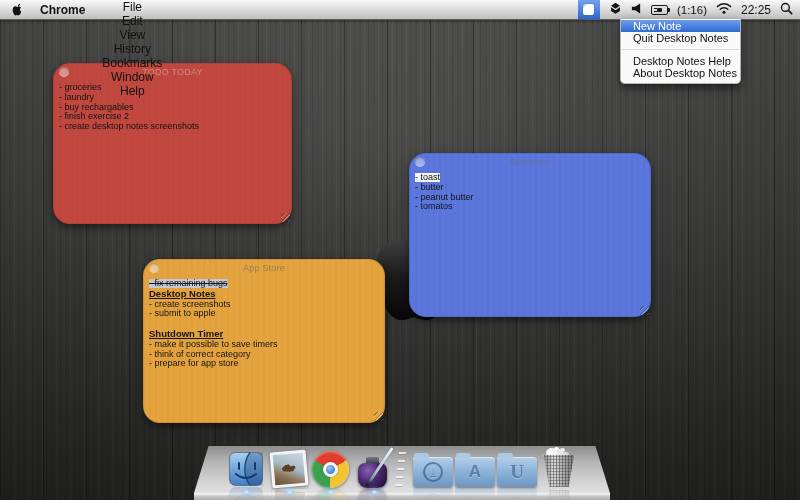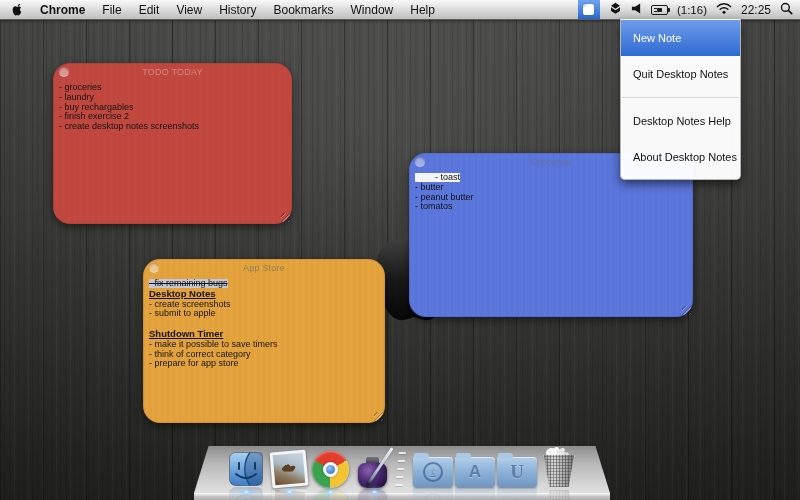--- a/index.html
+++ b/index.html
@@ -23,21 +23,21 @@
     position:absolute;left:0;top:0;width:800px;height:19px;z-index:40;
     background:linear-gradient(180deg,#f9f9f9 0%,#d9d9d9 55%,#bfbfbf 100%);
     border-bottom:1px solid #5d5d5d;
     box-shadow:0 1px 3px rgba(0,0,0,0.45);
     font-size:12px;color:#111;
     display:flex;align-items:flex-end;justify-content:space-between;
   }
   .mb-left{display:flex;align-items:center;height:100%;padding-left:11px;}
   .mb-apple{width:13px;height:14px;margin-right:16px;display:flex;align-items:center;}
   .mb-app{font-weight:bold;margin-right:17px;}
-  .mb-menus{display:flex;align-items:center;height:100%;}
+  .mb-menus{display:flex;align-items:center;height:100%;flex-direction:column;}
   .mb-menus .mb-item{margin-right:17px;cursor:default;}
   .mb-right{display:flex;align-items:center;height:100%;padding-right:7px;}
   .mb-right>*{margin-left:9px;}
   .mx-notes{
     width:22px;height:19px;margin-left:0;
     background:linear-gradient(180deg,#72a5ee 0%,#2a66ce 100%);
     display:flex;align-items:center;justify-content:center;
   }
   .mx-notes .note-glyph{
     width:11px;height:11px;border-radius:2px;
@@ -57,47 +57,47 @@
   .mx-clock{font-size:12px;}
   
   .dropdown{
     position:absolute;left:620px;top:19px;width:119px;z-index:50;
     background:rgba(255,255,255,0.97);
     border:1px solid #b6b6b6;border-top:none;
     border-radius:0 0 5px 5px;
     box-shadow:0 4px 10px rgba(0,0,0,0.55);
     padding:1px 0 4px 0;font-size:11px;color:#111;
   }
-  .dd-item{line-height:12px;padding:12px 12px;white-space:nowrap;cursor:default;}
+  .dd-item{line-height:12px;padding:0 12px;white-space:nowrap;cursor:default;}
   .dd-item.highlighted{
     background:linear-gradient(180deg,#6d9ceb 0%,#2f6bd3 100%);
     color:#fff;
   }
   .dd-item.separator{height:1px;padding:0;margin:5px 1px;background:#d9d9d9;overflow:hidden;}
   
   .note{
     position:absolute;z-index:5;border-radius:17px;
     box-shadow:0 3px 9px rgba(0,0,0,0.5), inset 0 0 0 1px rgba(0,0,0,0.08);
     color:#141414;font-size:9px;
     background-image:repeating-linear-gradient(90deg, rgba(0,0,0,0.025) 0 2px, transparent 2px 6px);
   }
   .note-red{left:53px;top:63px;width:239px;height:161px;}
-  .note-blue{left:409px;top:153px;width:284px;height:164px;}
+  .note-blue{left:409px;top:153px;width:242px;height:164px;}
   .note-yellow{left:143px;top:259px;width:242px;height:164px;}
   .note-dot{
     position:absolute;left:6px;top:4px;width:10px;height:10px;border-radius:50%;
     background:rgba(255,255,255,0.42);
     box-shadow:inset 0 1px 2px rgba(0,0,0,0.3), inset 0 -1px 1px rgba(255,255,255,0.4);
   }
   .note-title{text-align:center;padding-top:4px;font-size:9px;letter-spacing:0.2px;}
   .note-lines{padding:6px 4px 0 6px;line-height:9.8px;}
   .line{min-height:9.8px;white-space:nowrap;overflow:hidden;}
   .line-text.heading{font-weight:bold;text-decoration:underline;font-size:9.5px;}
   .line-text.strike{text-decoration:line-through;}
-  .line-text.selected{background:#f4f4f6;padding-left:20px;}
+  .line-text.selected{background:#f4f4f6;}
   .line-text.muted{background:#c3c8d4;}
   .note-grip{
     position:absolute;right:2px;bottom:2px;width:9px;height:9px;opacity:.85;
     background:repeating-linear-gradient(135deg, transparent 0 2px, rgba(0,0,0,0.30) 2px 3px, rgba(255,255,255,0.30) 3px 4px);
   }
   
   .dock-shelf{
     position:absolute;left:194px;top:446px;width:416px;height:47px;z-index:10;
     background:linear-gradient(180deg,#8d8d8d 0%,#b5b5b5 35%,#d2d2d2 75%,#e0e0e0 100%);
     clip-path:polygon(3.5% 0%, 96.5% 0%, 100% 100%, 0% 100%);

